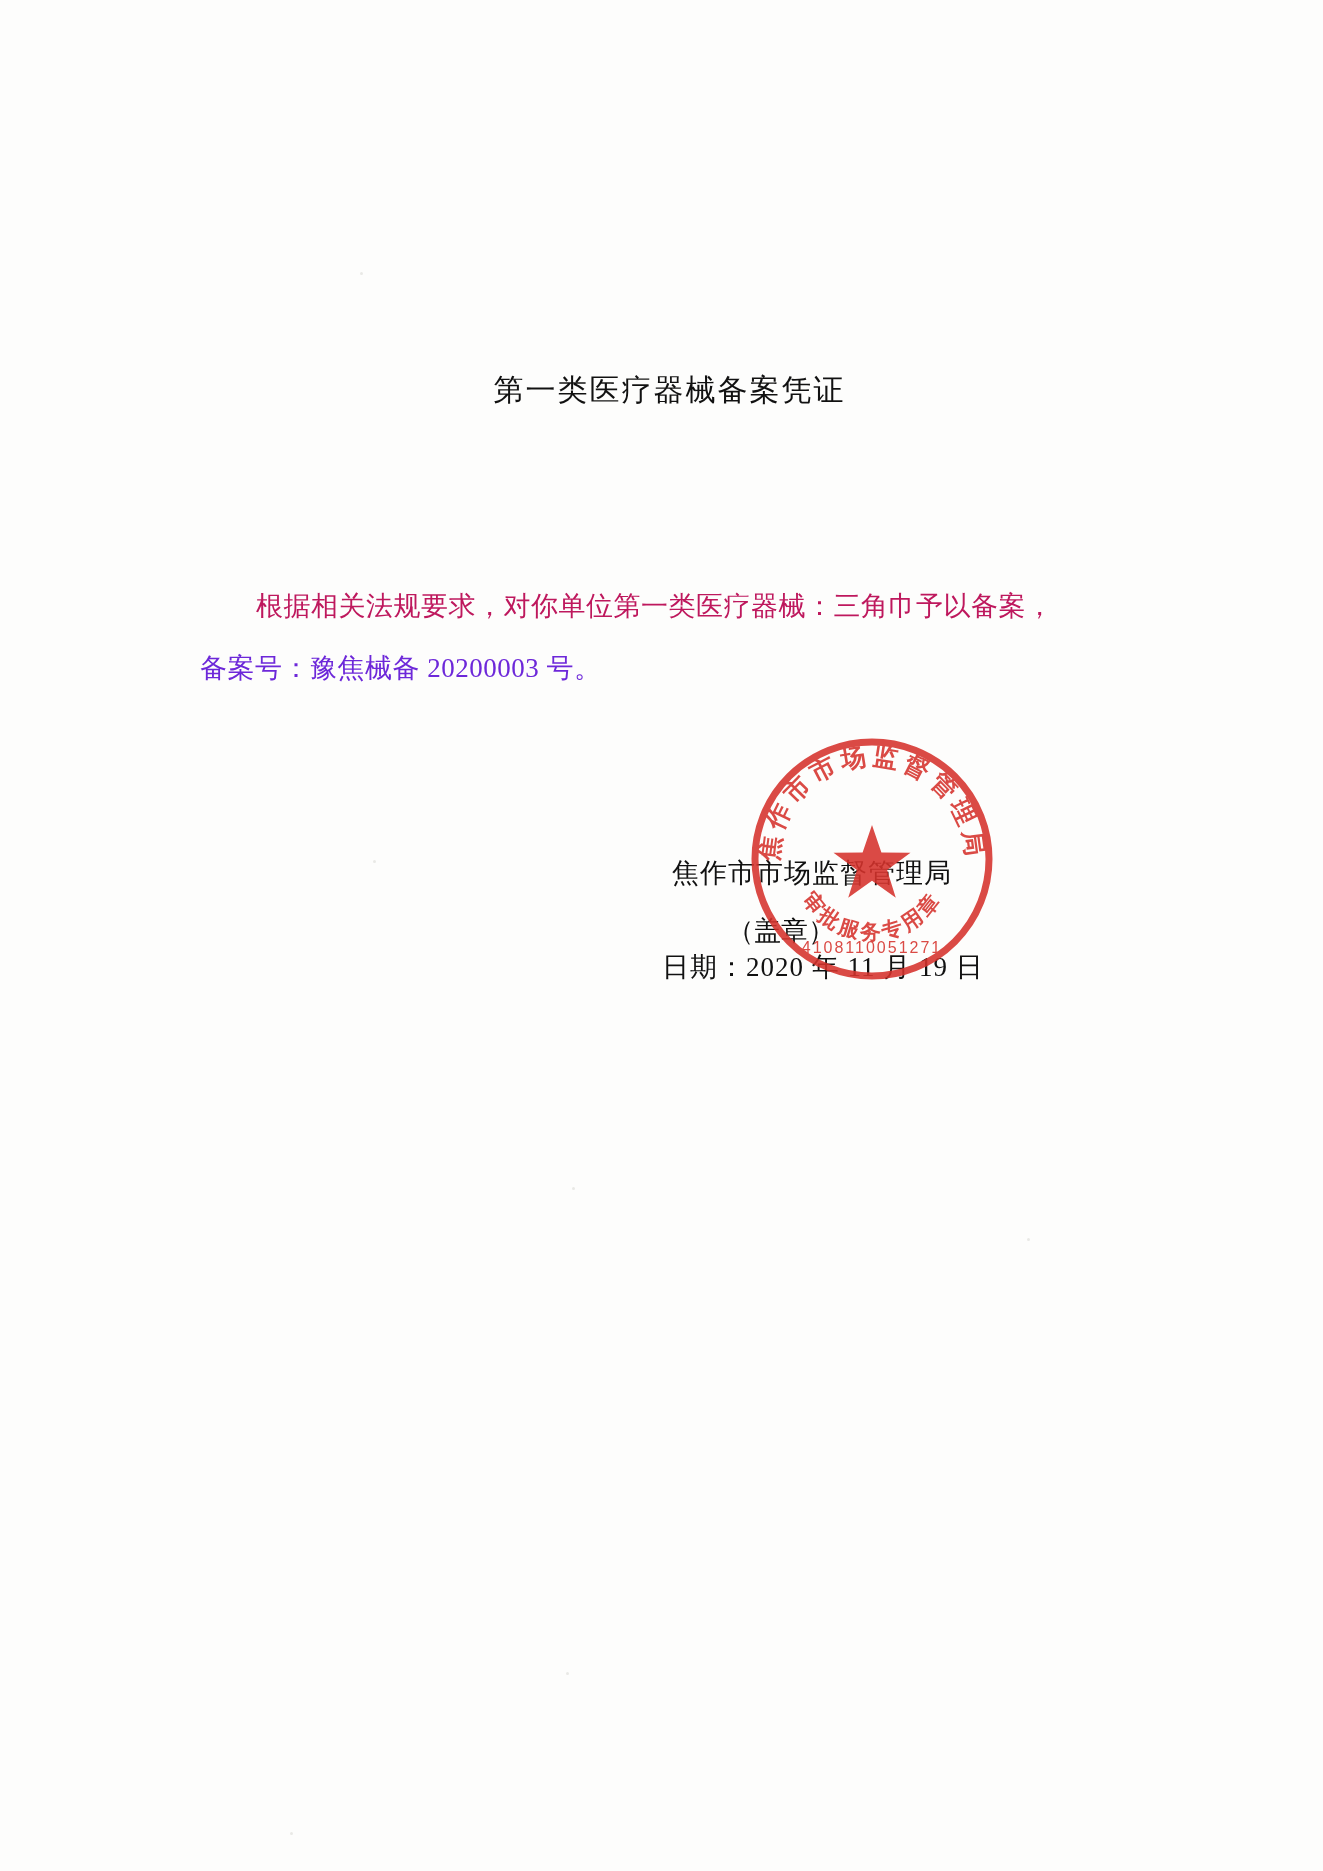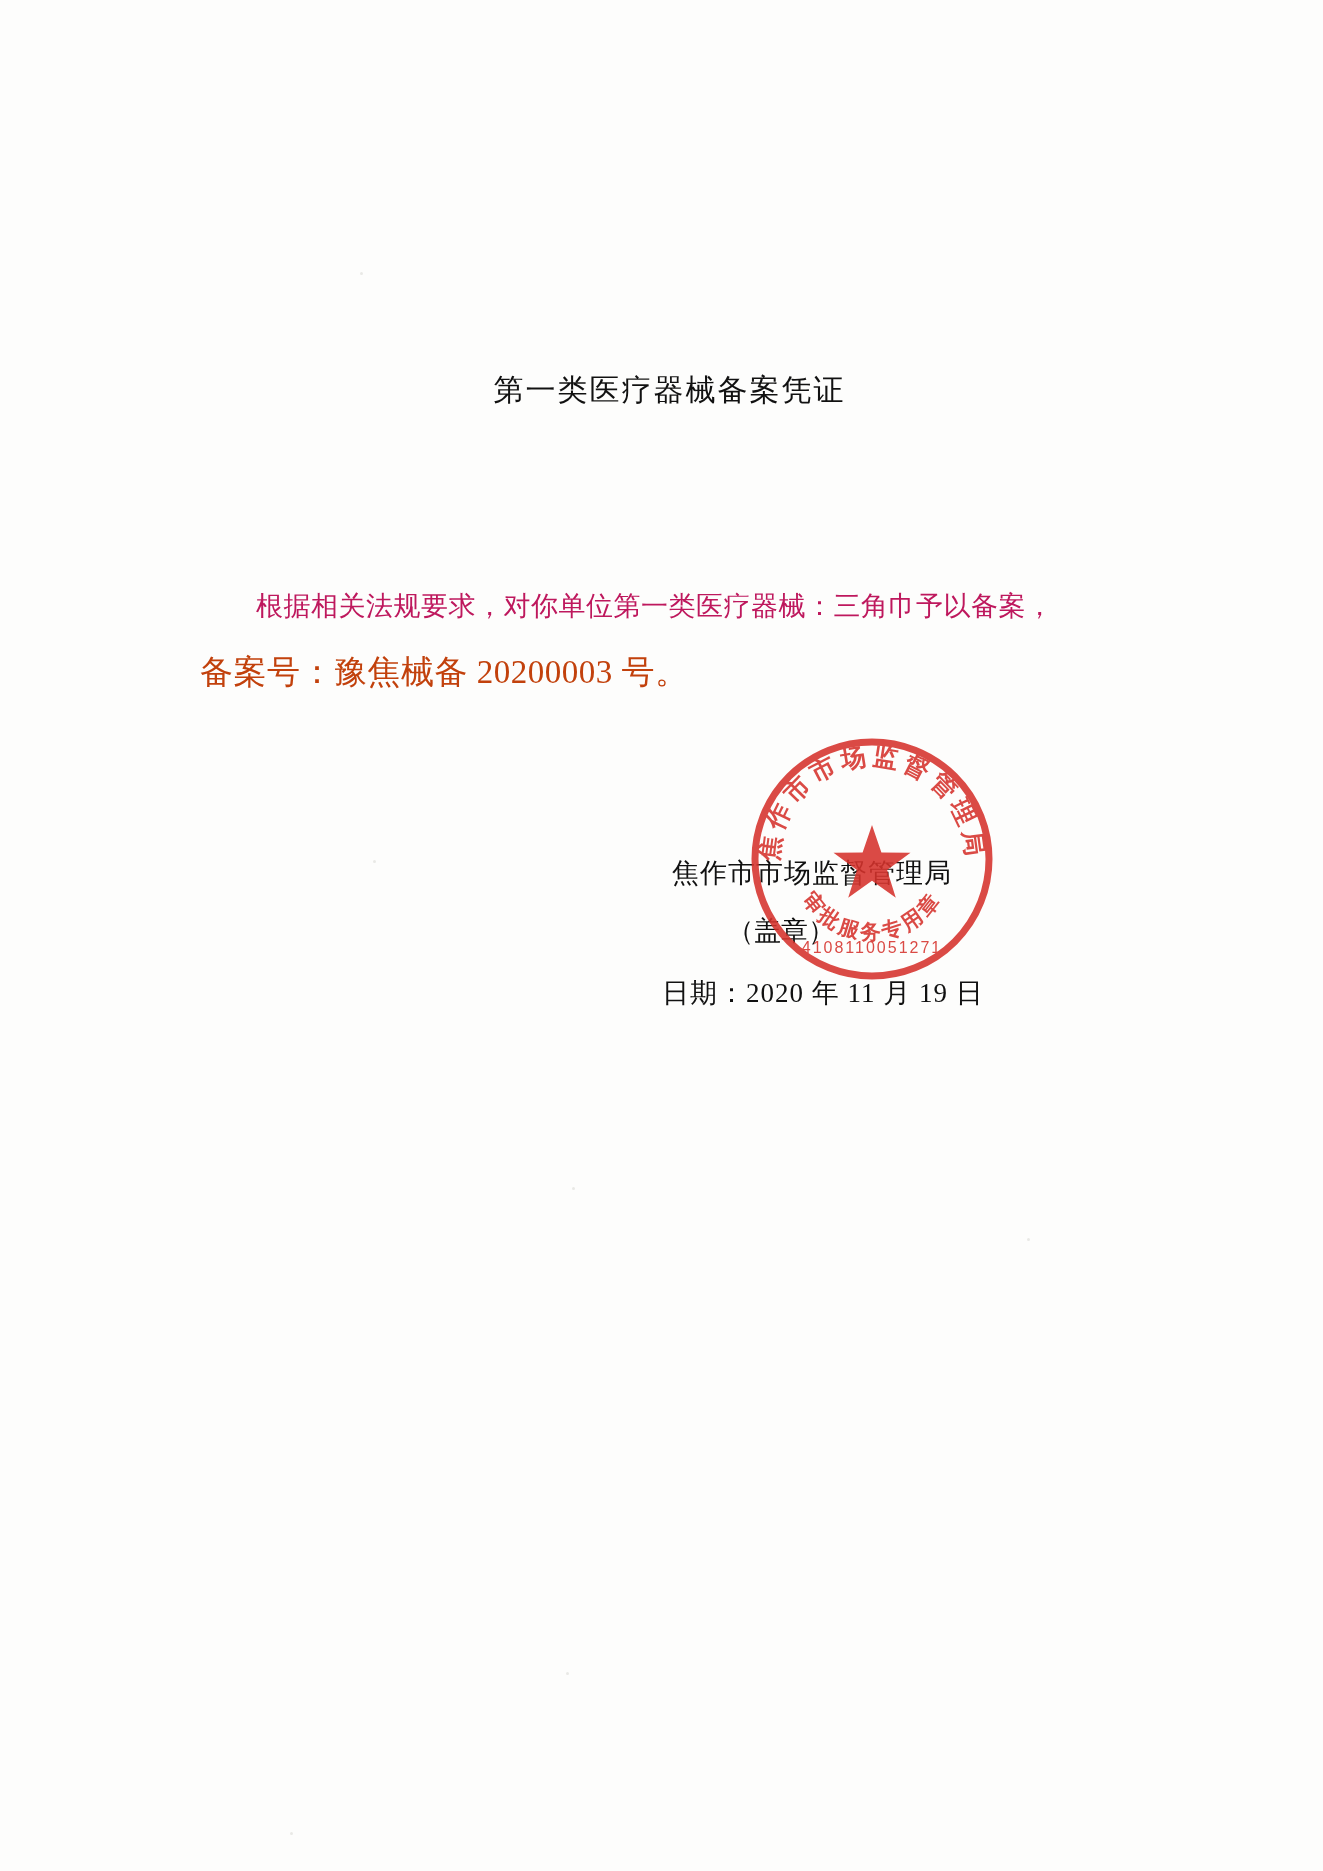--- a/index.html
+++ b/index.html
@@ -53,41 +53,40 @@
     font-size: 27px;
     letter-spacing: 0.5px;
     color: #be185d;
     text-indent: 56px;
   }
   .body-line-2 {
     position: absolute;
     top: 650px;
     left: 200px;
     width: 940px;
-    font-size: 33px;
+    font-size: 27px;
     letter-spacing: 0.5px;
-    color: #c2410c;
+    color: #6d28d9;
   }
   .signature-block {
     position: absolute;
     top: 855px;
     left: 672px;
     width: 420px;
     font-size: 27px;
     color: #111;
     letter-spacing: 1px;
   }
   .sig-org { white-space: nowrap; }
   .sig-seal-note {
     margin-top: 22px;
     margin-left: 55px;
     letter-spacing: 0px;
   }
   .sig-date {
-    margin-top: 26px;
     margin-left: -10px;
     white-space: nowrap;
   }
 
   
   .seal {
     position: absolute;
     top: 735px;
     left: 748px;
     width: 248px;

